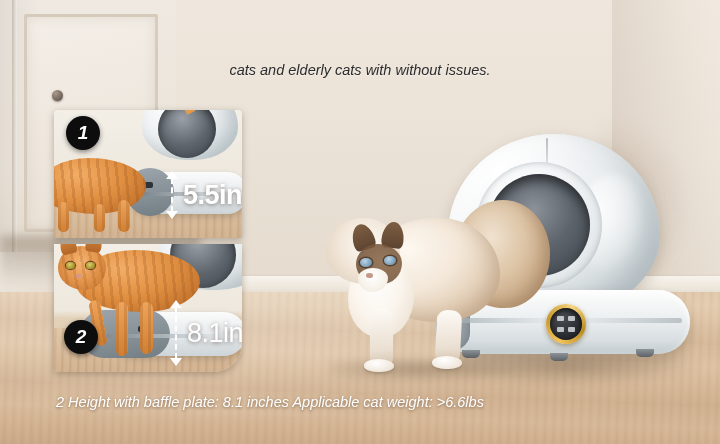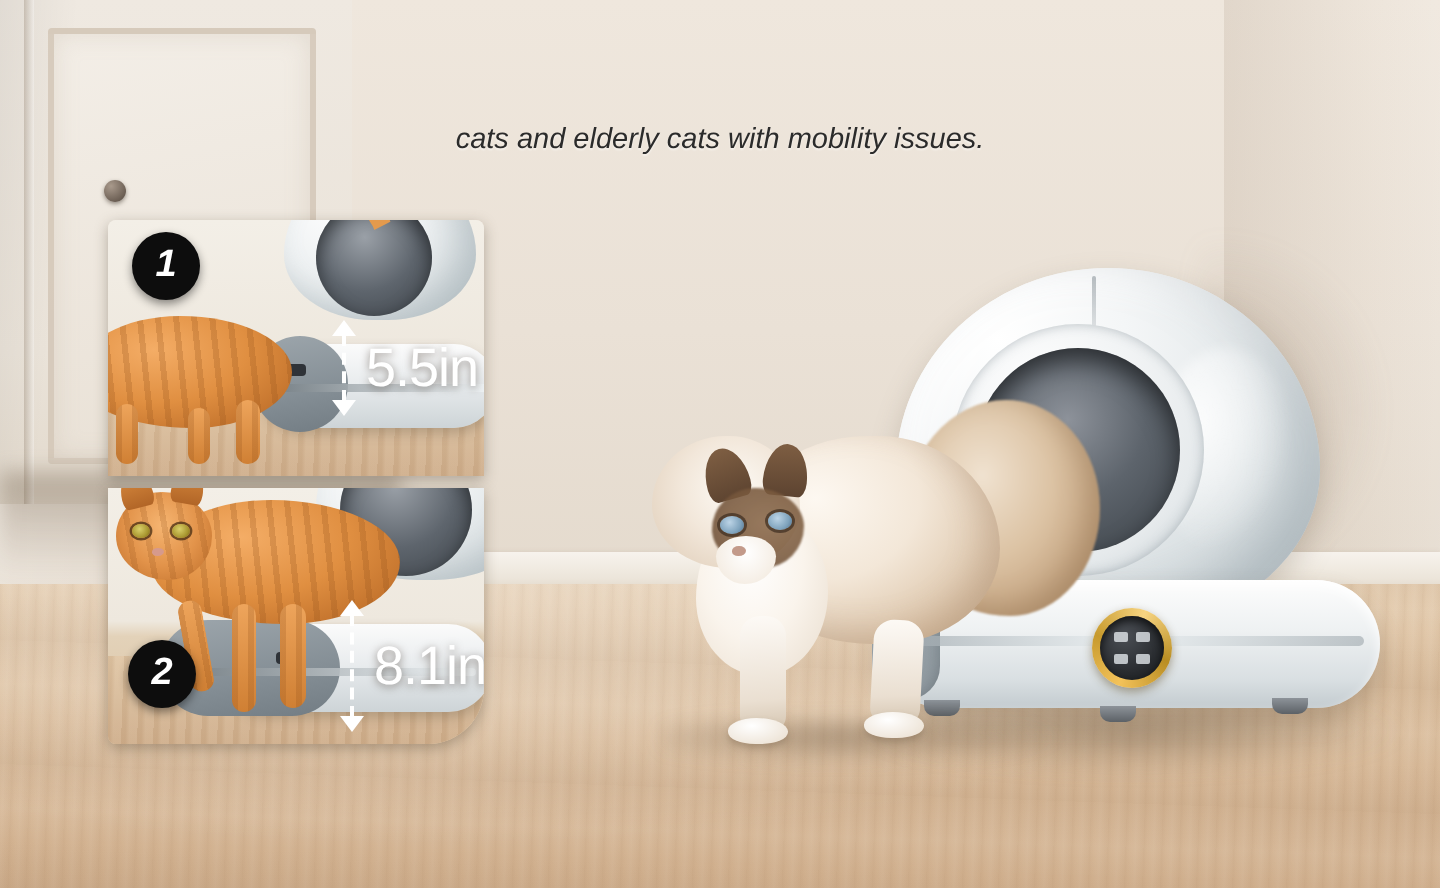--- a/index.html
+++ b/index.html
@@ -585,40 +585,40 @@
       <div class="cat-ear right"></div>
       <div class="cat-mask"></div>
       <div class="cat-eye e1"></div>
       <div class="cat-eye e2"></div>
       <div class="cat-muzzle"></div>
       <div class="cat-nose"></div>
     </div>
   </div>
 
   <div class="subtitle">
-    <div>cats and elderly cats with mobility issues.</div>
+    <div>cats and elderly cats with without issues.</div>
   </div>
 
   <div class="insets">
 
     <div class="inset top">
       <div class="inset-bg"></div>
       <div class="inset-floor"></div>
       <div class="inset-box-dome" style="left:88px; top:-28px;"></div>
       <div class="inset-box-open" style="left:104px; top:-10px;"></div>
       <div class="inset-tray" style="left:76px; top:62px; width:118px; height:42px;"></div>
       <div class="inset-tray-grey" style="left:72px; top:58px; width:48px; height:48px;"></div>
       <div class="inset-tray-slot" style="left:78px; top:82px; width:112px;"></div>
       <div class="inset-tray-notch" style="left:88px; top:72px;"></div>
       <div class="tabby-tail" style="left:78px; top:-18px; width:48px; height:60px; transform:rotate(18deg);"></div>
       <div class="tabby-body" style="left:-16px; top:48px; width:108px; height:56px;"></div>
       <div class="tabby-leg" style="left:4px; top:92px; width:11px; height:30px;"></div>
       <div class="tabby-leg" style="left:40px; top:94px; width:11px; height:28px;"></div>
       <div class="tabby-leg" style="left:64px; top:90px; width:12px; height:32px;"></div>
-      <div class="measure" style="left:112px; top:50px; height:48px;">
+      <div class="measure" style="left:112px; top:61px; height:48px;font-weight:bold;">
         <div class="measure-arrow" style="height:48px;">
           <div class="measure-cap up"></div>
           <div class="measure-line" style="height:34px;"></div>
           <div class="measure-cap down"></div>
         </div>
         <div class="measure-label">5.5in</div>
       </div>
       <div class="badge b1">1</div>
     </div>
 
@@ -647,15 +647,16 @@
           <div class="measure-line" style="height:52px;"></div>
           <div class="measure-cap down"></div>
         </div>
         <div class="measure-label">8.1in</div>
       </div>
       <div class="badge b2" style="top:76px;">2</div>
     </div>
   </div>
 
   <div class="captions">
+    <div>2 Height with baffle plate: 8.1 inches Applicable cat weight: &gt;6.6lbs</div>
   </div>
 
 </div>
 
 </body></html>

